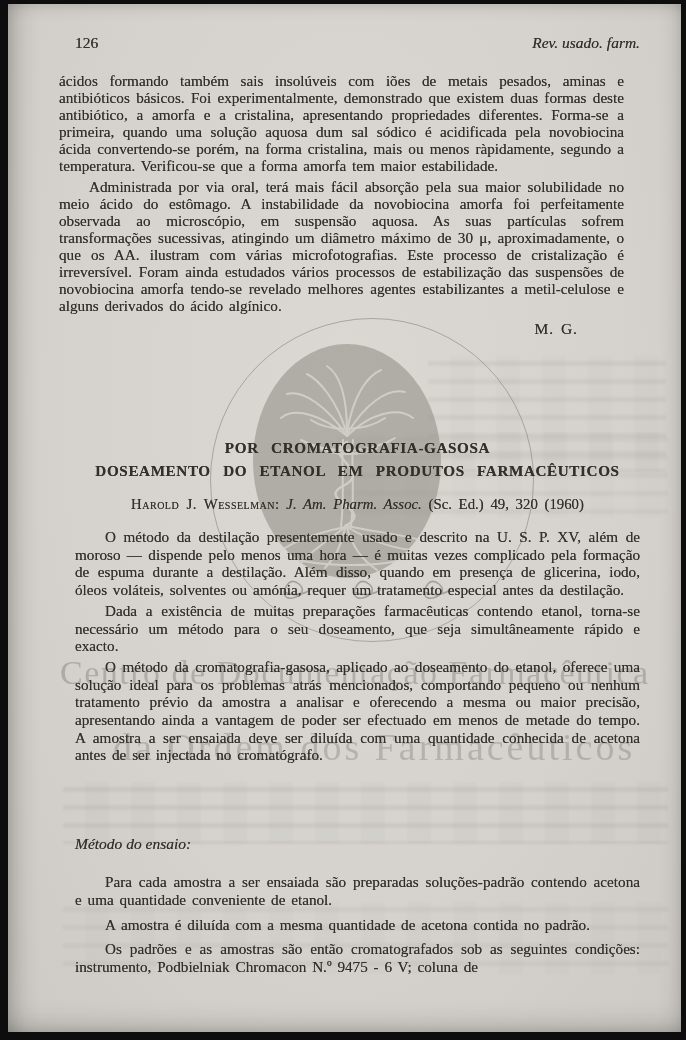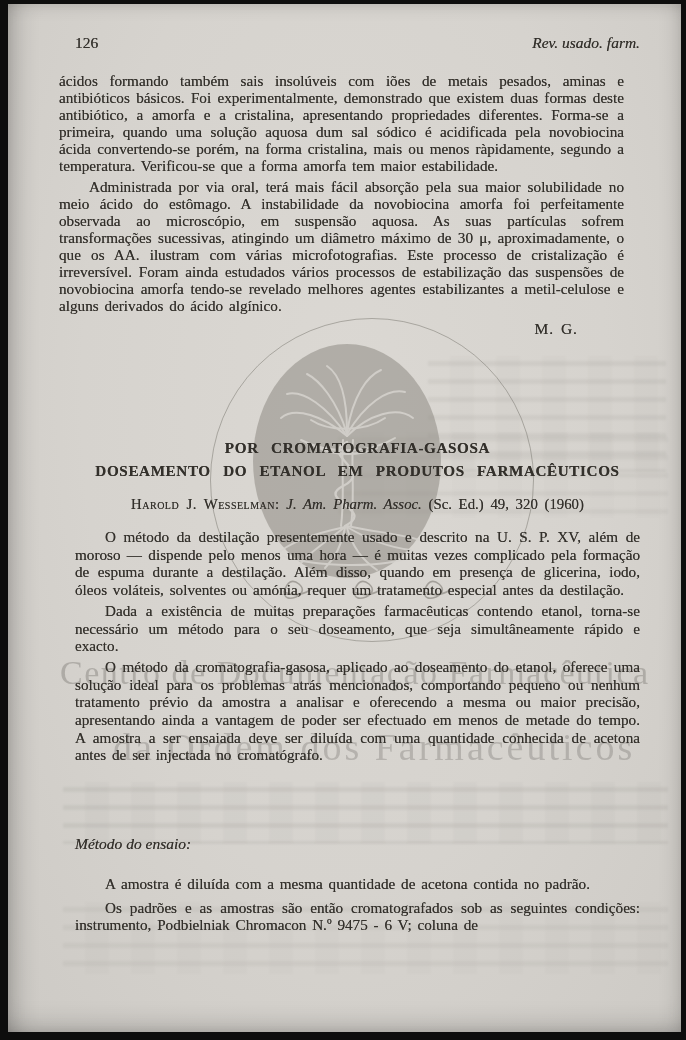--- a/index.html
+++ b/index.html
@@ -75,21 +75,21 @@
 
   .body1{position:absolute;left:67px;top:524px;width:565px;
     font-size:15.2px;line-height:17.7px;text-align:justify;word-spacing:2px;}
   .body1 p{text-indent:30px;margin-bottom:3px;}
 
   .section-heading{position:absolute;left:67px;top:831px;font-style:italic;font-size:15.5px;}
 
   .method{position:absolute;left:67px;top:869px;width:565px;
     font-size:15.2px;line-height:17.7px;text-align:justify;word-spacing:2px;}
   .method p{text-indent:30px;}
-  .method .m2{margin-top:2px;}
+  .method .m2{margin-top:8px;}
   .method .m3{margin-top:6px;}
 </style>
 </head>
 <body>
 
 <div class="scan">
   <div class="paper">
 
     <div class="bleed bleed-a"></div>
     <div class="bleed bleed-b"></div>
@@ -169,19 +169,20 @@
 
       <div class="body1">
         <p>O método da destilação presentemente usado e descrito na U. S. P. XV, além de moroso — dispende pelo menos uma hora — é muitas vezes complicado pela formação de espuma durante a destilação. Além disso, quando em presença de glicerina, iodo, óleos voláteis, solventes ou amónia, requer um tratamento especial antes da destilação.</p>
         <p>Dada a existência de muitas preparações farmacêuticas contendo etanol, torna-se necessário um método para o seu doseamento, que seja simultâneamente rápido e exacto.</p>
         <p>O método da cromatografia-gasosa, aplicado ao doseamento do etanol, oferece uma solução ideal para os problemas atrás mencionados, comportando pequeno ou nenhum tratamento prévio da amostra a analisar e oferecendo a mesma ou maior precisão, apresentando ainda a vantagem de poder ser efectuado em menos de metade do tempo. A amostra a ser ensaiada deve ser diluída com uma quantidade conhecida de acetona antes de ser injectada no cromatógrafo.</p>
       </div>
 
       <div class="section-heading">Método do ensaio:</div>
 
       <div class="method">
+        <p class="m1">Para cada amostra a ser ensaiada são preparadas soluções-padrão contendo acetona e uma quantidade conveniente de etanol.</p>
         <p class="m2">A amostra é diluída com a mesma quantidade de acetona contida no padrão.</p>
         <p class="m3">Os padrões e as amostras são então cromatografados sob as seguintes condições: instrumento, Podbielniak Chromacon N.º 9475 - 6 V; coluna de</p>
       </div>
 
     </div>
   </div>
 </div>
 
 </body></html>

